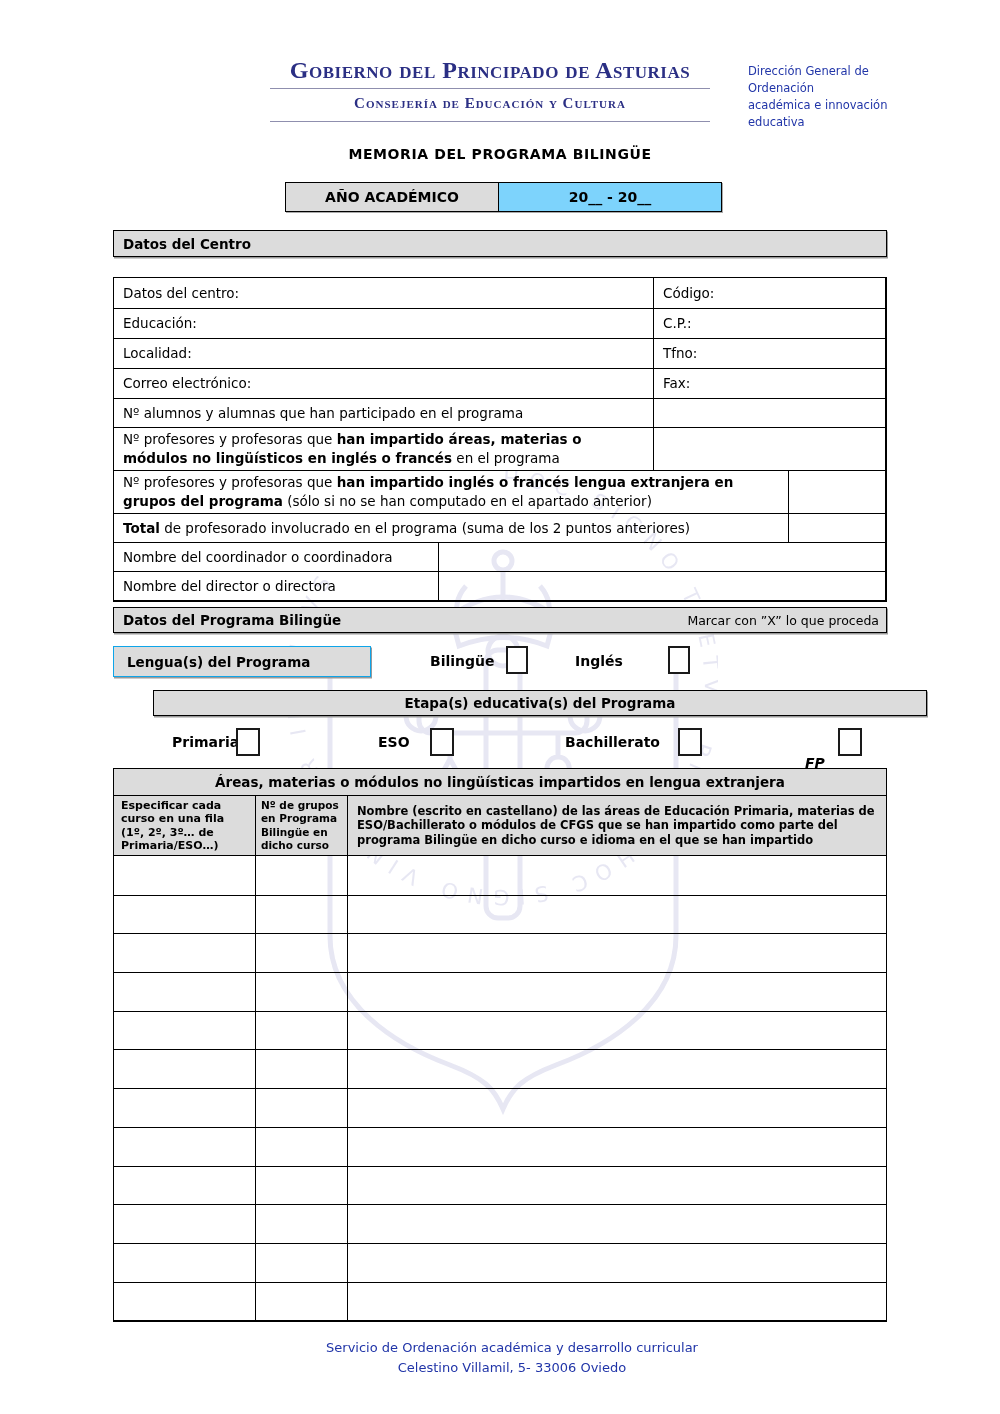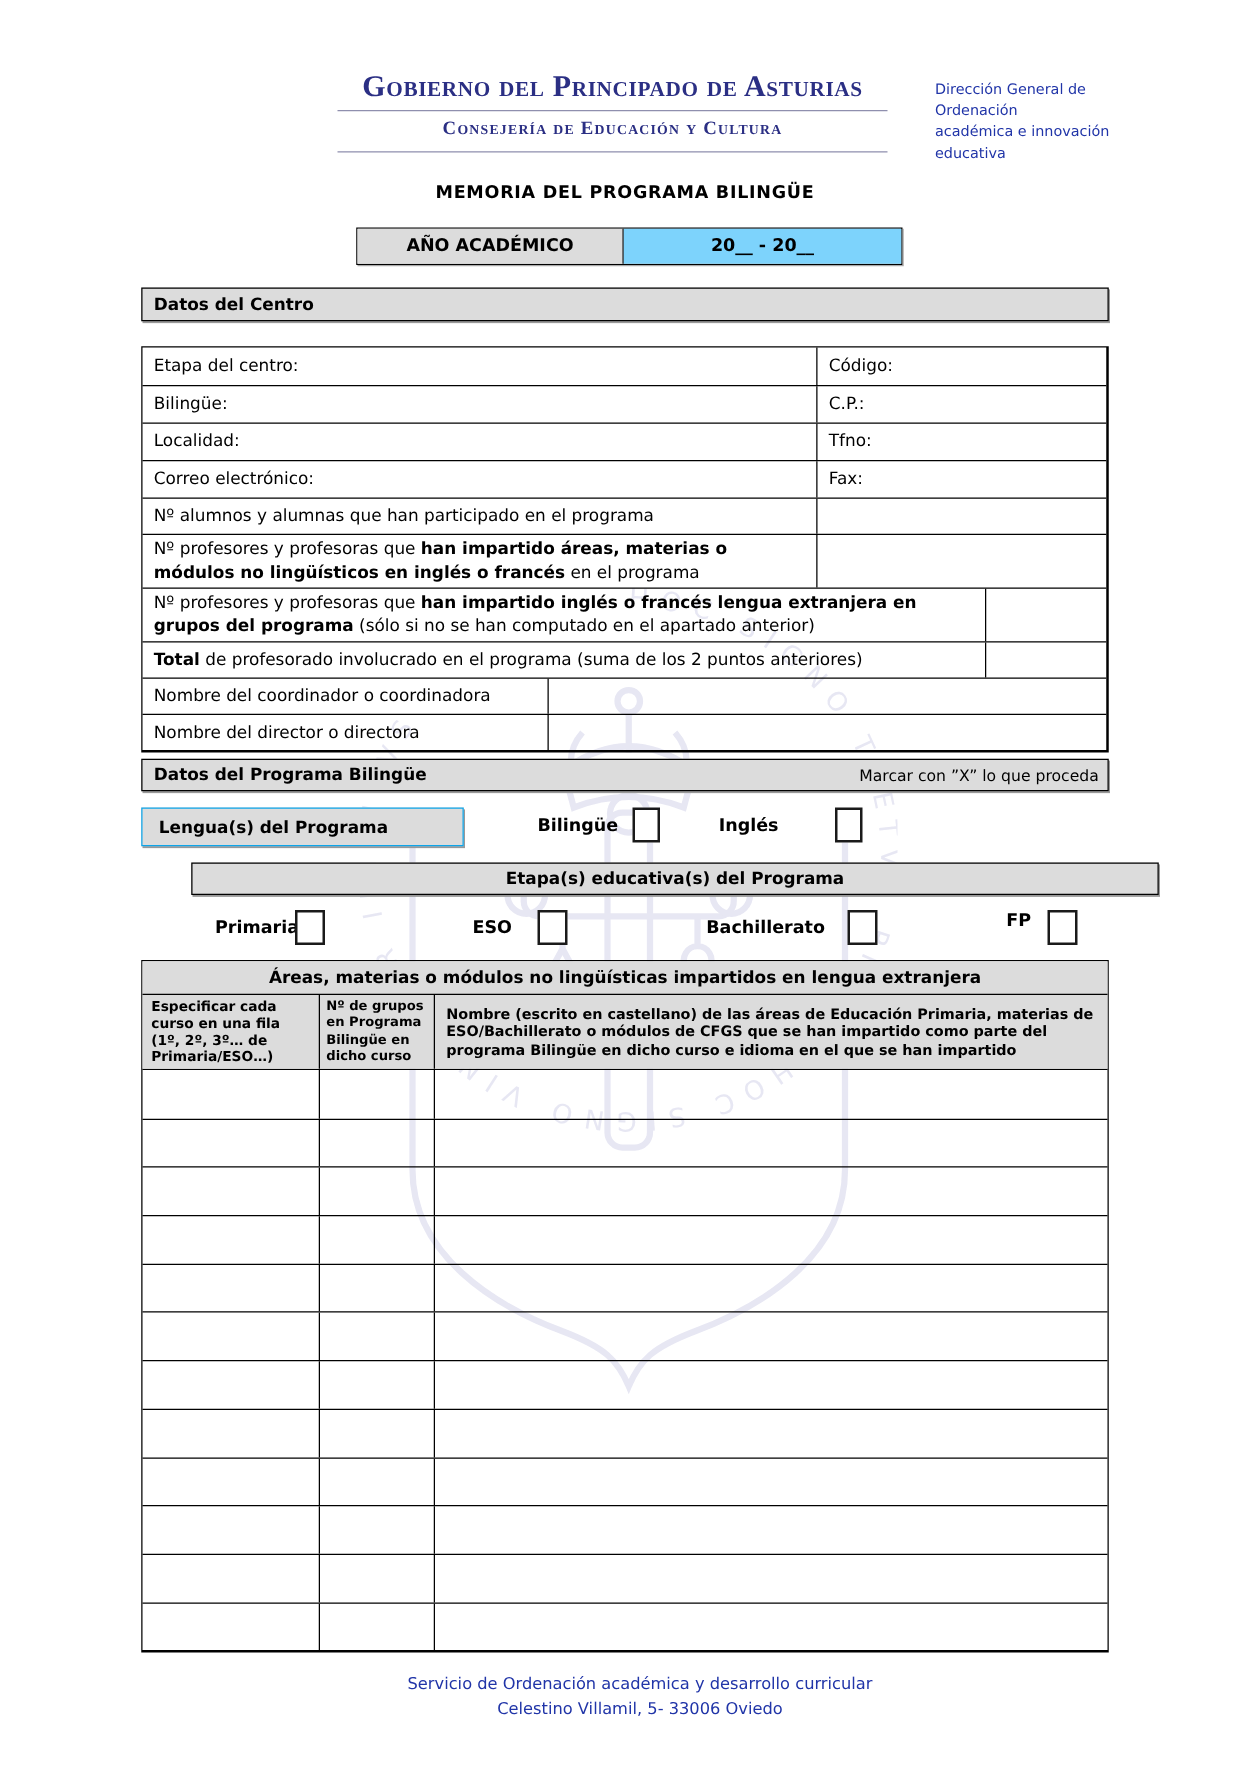--- a/index.html
+++ b/index.html
@@ -127,25 +127,25 @@
       <div class="year-label">AÑO ACADÉMICO</div>
       <div class="year-value">20__ - 20__</div>
     </div>
 
     <div class="bar" style="top:230px;height:27px;">
       <span class="bar-title">Datos del Centro</span>
     </div>
 
     <div class="ctable">
       <div class="crow h30">
-        <div class="ccell grow">Etapa del centro:</div>
+        <div class="ccell grow">Datos del centro:</div>
         <div class="ccell right-wide">Código:</div>
       </div>
       <div class="crow h30">
-        <div class="ccell grow">Bilingüe:</div>
+        <div class="ccell grow">Educación:</div>
         <div class="ccell right-wide">C.P.:</div>
       </div>
       <div class="crow h30">
         <div class="ccell grow">Localidad:</div>
         <div class="ccell right-wide">Tfno:</div>
       </div>
       <div class="crow h30">
         <div class="ccell grow">Correo electrónico:</div>
         <div class="ccell right-wide">Fax:</div>
       </div>
@@ -194,21 +194,21 @@
 
     <div class="bar bar-center" style="top:690px;height:26px;">
       <span class="bar-title">Etapa(s) educativa(s) del Programa</span>
     </div>
     <span class="inline-label" style="left:155px;top:729px;margin-left:17px;">Primaria</span>
     <div class="cb" style="left:236px;top:728px;width:24px;height:28px;"></div>
     <span class="inline-label" style="left:378px;top:729px;">ESO</span>
     <div class="cb" style="left:430px;top:728px;width:24px;height:28px;"></div>
     <span class="inline-label" style="left:565px;top:729px;">Bachillerato</span>
     <div class="cb" style="left:678px;top:728px;width:24px;height:28px;"></div>
-    <span class="inline-label" style="left:805px;top:724px;">FP</span>
+    <span class="inline-label" style="left:805px;top:750px;font-style:italic;">FP</span>
     <div class="cb" style="left:838px;top:728px;width:24px;height:28px;"></div>
 
     <div class="atable">
       <div class="atitle">Áreas, materias o módulos no lingüísticas impartidos en lengua extranjera</div>
       <div class="ahead">
         <div class="ahcell ahc1">Especificar cada curso en una fila (1º, 2º, 3º… de Primaria/ESO…)</div>
         <div class="ahcell ahc2">Nº de grupos en Programa Bilingüe en dicho curso</div>
         <div class="ahcell ahc3">Nombre (escrito en castellano) de las áreas de Educación Primaria, materias de ESO/Bachillerato o módulos de CFGS que se han impartido como parte del programa Bilingüe en dicho curso e idioma en el que se han impartido</div>
       </div>
       <div>

